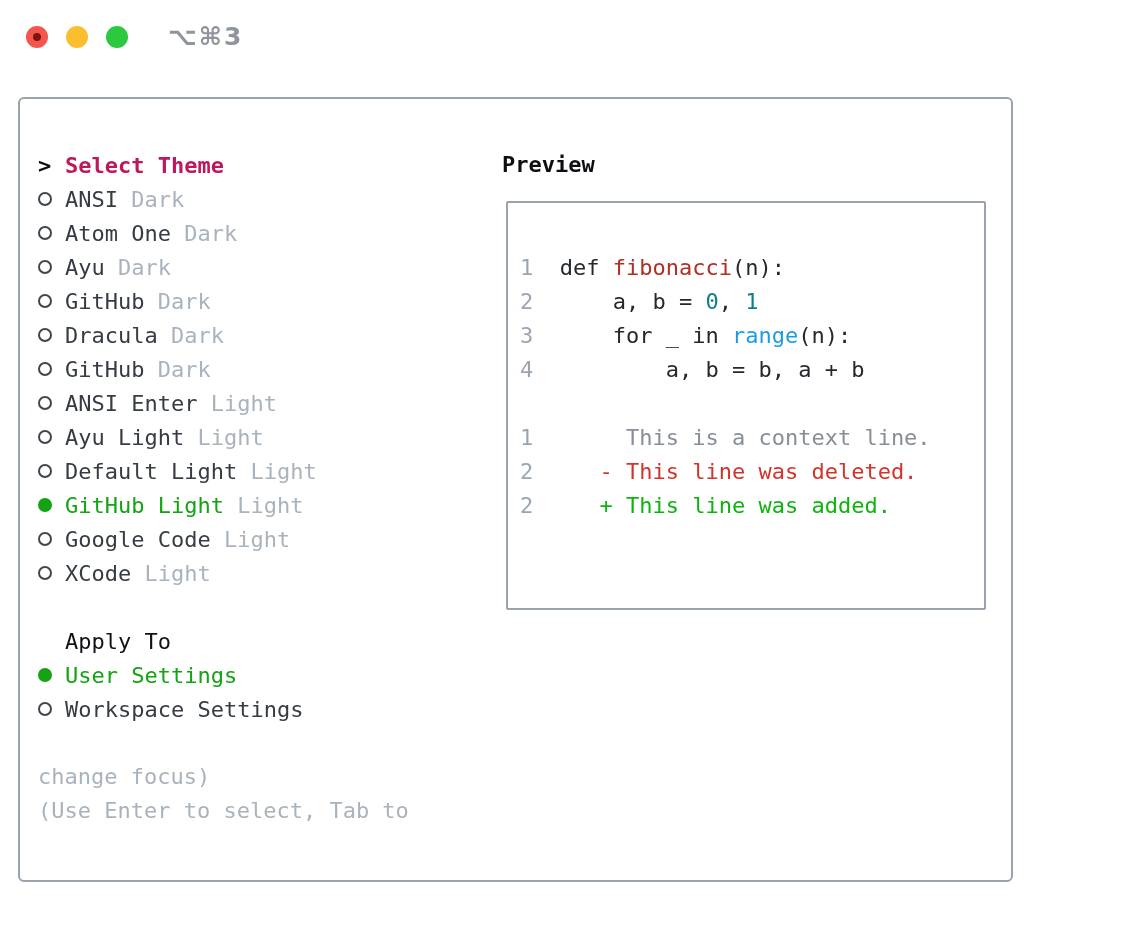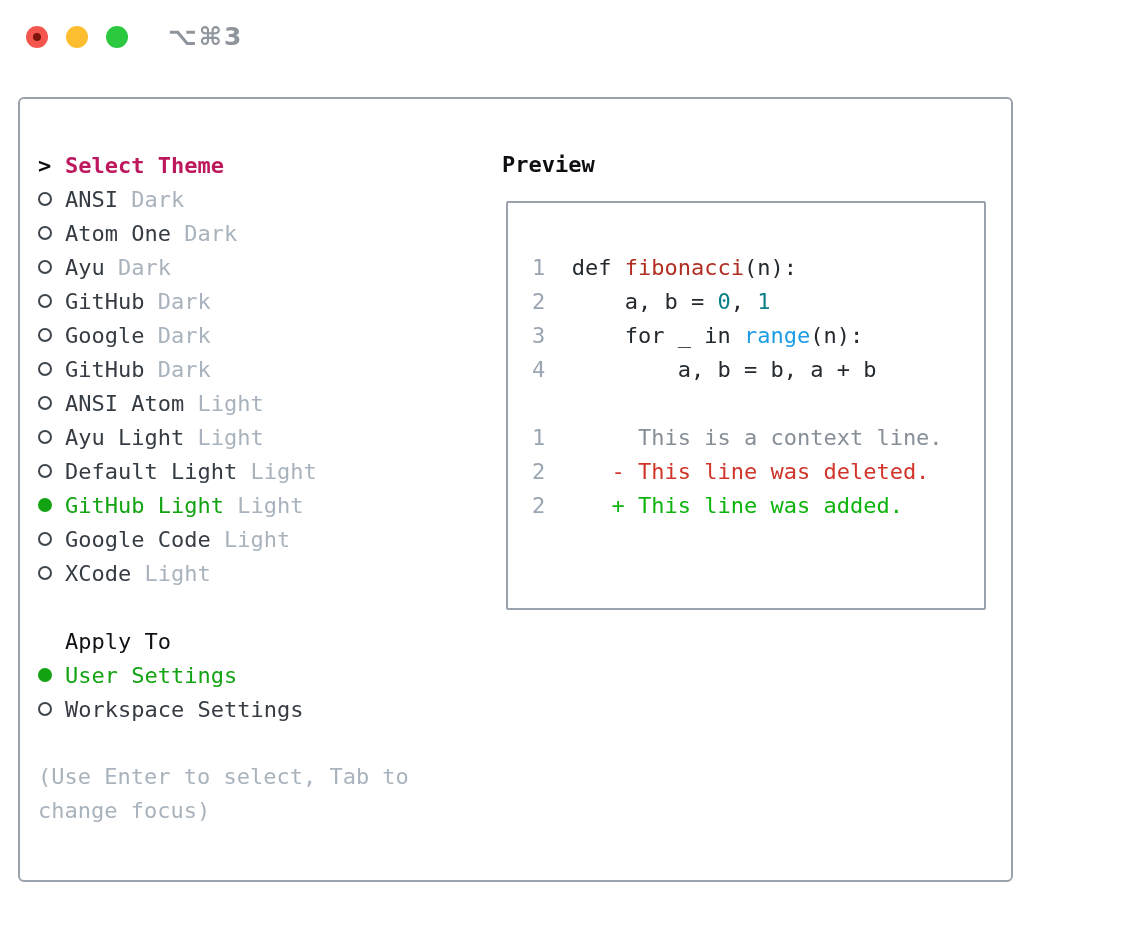--- a/index.html
+++ b/index.html
@@ -40,21 +40,21 @@
   .spacer{height:34px;}
   .hint{color:var(--muted);line-height:34px;height:34px;white-space:pre;}
 
   
   .preview-header{position:absolute;left:482px;top:49px;height:34px;line-height:34px;
     font-size:22px;font-weight:bold;color:#0c0e11;}
   .preview-box{
     position:absolute;left:486px;top:102px;width:480px;height:409px;
     border:2px solid var(--border-gray);border-radius:2px;box-sizing:border-box;
   }
-  .preview-code{position:absolute;inset:0;padding:48px 0 0 24px;overflow:hidden;}
+  .preview-code{position:absolute;inset:0;padding:48px 0 0 12px;overflow:hidden;}
   .pline{height:34px;line-height:34px;white-space:pre;font-size:22px;color:var(--code-text);}
   .ln{color:var(--line-number);}
   .c-code{color:var(--code-text);}
   .c-func{color:var(--func-red);}
   .c-number{color:var(--number-teal);}
   .c-builtin{color:var(--builtin-blue);text-align:right;}
   .c-context{color:var(--context-gray);}
   .c-deleted{color:var(--diff-deleted);}
   .c-added{color:var(--diff-added);}
 </style>
@@ -80,23 +80,23 @@
       <div class="row">
         <span class="marker">&gt;</span>
         <span class="hdr">Select Theme</span>
       </div>
 
       <div>
           <div class="row"><span class="marker"><span class="ring"></span></span><span class="t-name">ANSI</span><span class="t-suffix"> Dark</span></div>
           <div class="row"><span class="marker"><span class="ring"></span></span><span class="t-name">Atom One</span><span class="t-suffix"> Dark</span></div>
           <div class="row"><span class="marker"><span class="ring"></span></span><span class="t-name">Ayu</span><span class="t-suffix"> Dark</span></div>
           <div class="row"><span class="marker"><span class="ring"></span></span><span class="t-name">GitHub</span><span class="t-suffix"> Dark</span></div>
-          <div class="row"><span class="marker"><span class="ring"></span></span><span class="t-name">Google</span><span class="t-suffix"> Dark</span></div>
+          <div class="row"><span class="marker"><span class="ring"></span></span><span class="t-name">Dracula</span><span class="t-suffix"> Dark</span></div>
           <div class="row"><span class="marker"><span class="ring"></span></span><span class="t-name">GitHub</span><span class="t-suffix"> Dark</span></div>
-          <div class="row"><span class="marker"><span class="ring"></span></span><span class="t-name">ANSI Atom</span><span class="t-suffix"> Light</span></div>
+          <div class="row"><span class="marker"><span class="ring"></span></span><span class="t-name">ANSI Enter</span><span class="t-suffix"> Light</span></div>
           <div class="row"><span class="marker"><span class="ring"></span></span><span class="t-name">Ayu Light</span><span class="t-suffix"> Light</span></div>
           <div class="row"><span class="marker"><span class="ring"></span></span><span class="t-name">Default Light</span><span class="t-suffix"> Light</span></div>
           <div class="row"><span class="marker"><span class="ring sel"></span></span><span class="t-name green">GitHub Light</span><span class="t-suffix"> Light</span></div>
           <div class="row"><span class="marker"><span class="ring"></span></span><span class="t-name">Google Code</span><span class="t-suffix"> Light</span></div>
           <div class="row"><span class="marker"><span class="ring"></span></span><span class="t-name">XCode</span><span class="t-suffix"> Light</span></div>
         </div>
 
       <div class="spacer"></div>
 
       <div class="row">
@@ -104,22 +104,22 @@
         <span class="apply-hdr">Apply To</span>
       </div>
 
       <div>
           <div class="row"><span class="marker"><span class="ring sel"></span></span><span class="t-name green">User Settings</span></div>
           <div class="row"><span class="marker"><span class="ring"></span></span><span class="t-name">Workspace Settings</span></div>
         </div>
 
       <div class="spacer"></div>
 
+      <div class="hint">change focus)</div>
       <div class="hint">(Use Enter to select, Tab to</div>
-      <div class="hint">change focus)</div>
     </div>
 
     <div class="preview-header">Preview</div>
 
     <div class="preview-box">
       <div class="preview-code">
           <div class="pline"><span class="ln">1  </span><span class="c-code">def </span><span class="c-func">fibonacci</span><span class="c-code">(n):</span></div>
           <div class="pline"><span class="ln">2  </span><span class="c-code">    a, b = </span><span class="c-number">0</span><span class="c-code">, </span><span class="c-number">1</span></div>
           <div class="pline"><span class="ln">3  </span><span class="c-code">    for _ in </span><span class="c-builtin">range</span><span class="c-code">(n):</span></div>
           <div class="pline"><span class="ln">4  </span><span class="c-code">        a, b = b, a + b</span></div>

